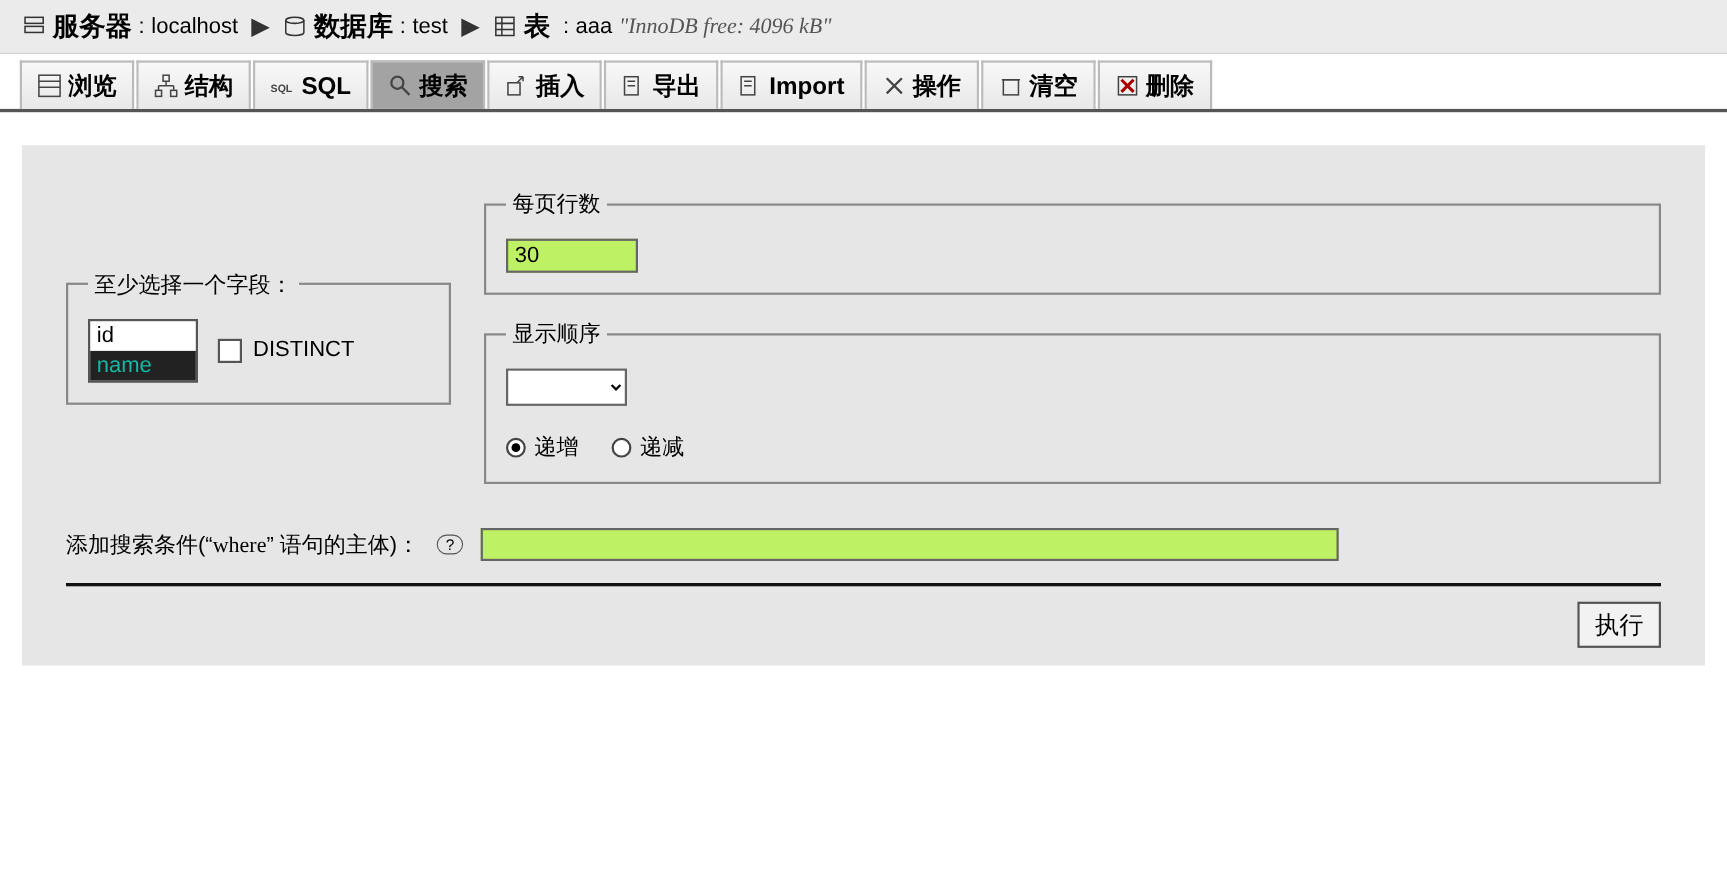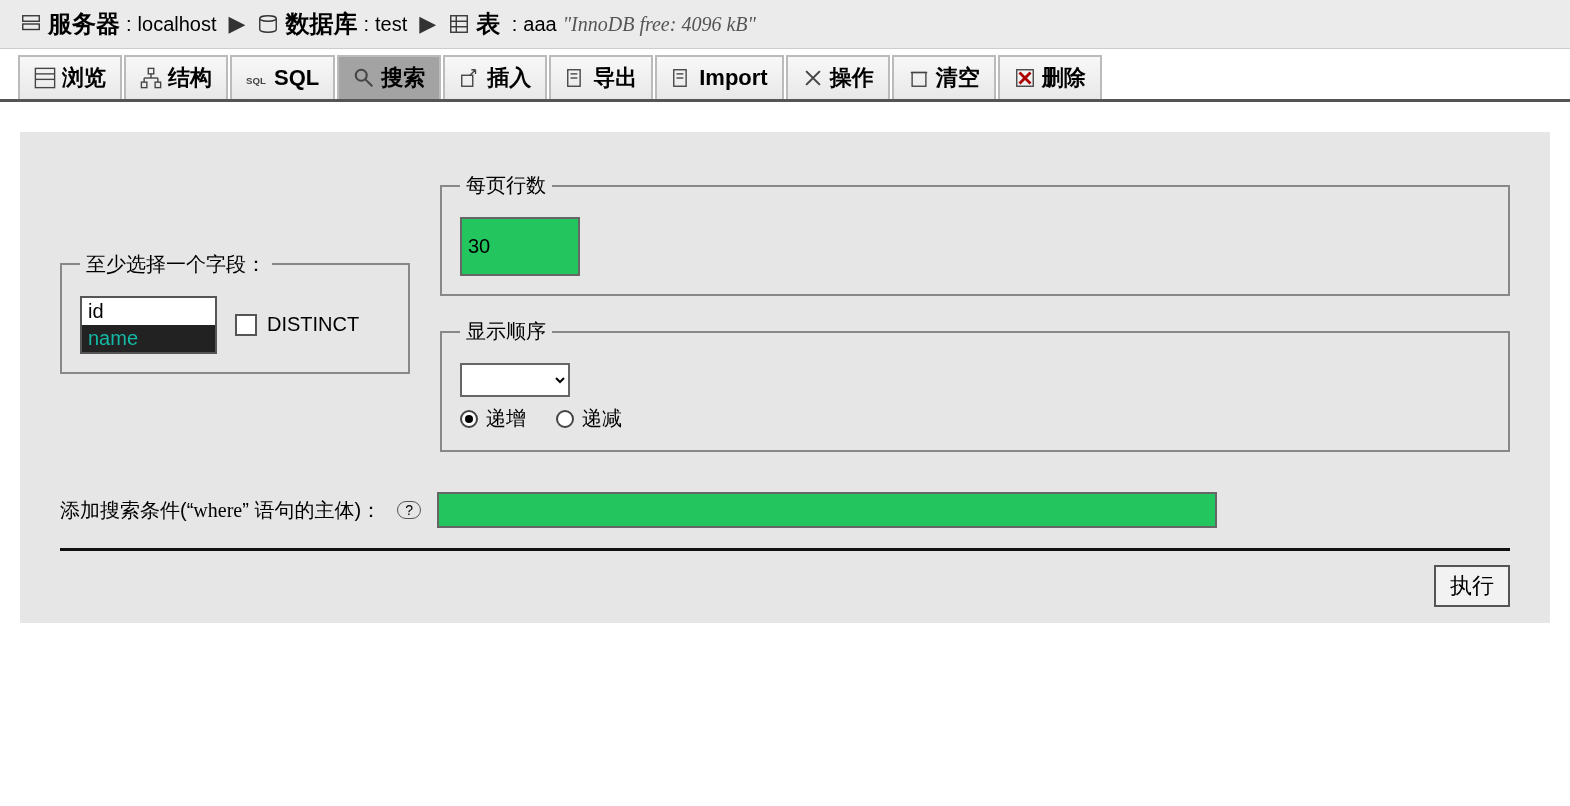--- a/index.html
+++ b/index.html
@@ -86,42 +86,42 @@
 .field-select-inner {
   display: flex;
   align-items: center;
   gap: 18px;
 }
 .field-list {
   border: 2px solid #555;
   background: #fff;
   font-family: Arial, sans-serif;
   font-size: 20px;
-  width: 137px;
+  width: 100px;
 }
 .field-list .item { padding: 2px 6px; }
 .field-list .item.selected { background: #222; color: #14b8a6; }
 .checkbox-row { display: flex; align-items: center; gap: 10px; font-size: 20px; }
 .checkbox {
   width: 22px; height: 22px; border: 2px solid #555; background: #fff;
 }
 
 
 .right-col { flex: 1; display: flex; flex-direction: column; gap: 22px; }
 
 input[type="text"] {
   border: 2px solid #666;
-  background: #22c55e;
-  font-size: 20px;
-  padding: 16px 6px;
+  background: #bef264;
+  font-size: 20px;
+  padding: 2px 6px;
 }
 .rows-input { width: 120px; }
 
 
-.order-controls { display: flex; flex-direction: column; gap: 8px; }
+.order-controls { display: flex; flex-direction: column; gap: 24px; }
 select {
   width: 110px;
   height: 34px;
   border: 2px solid #666;
   background: #fff;
   font-size: 18px;
 }
 .radio-row { display: flex; gap: 30px; align-items: center; font-size: 20px; }
 .radio-row label { display: flex; align-items: center; gap: 8px; }
 .radio {

